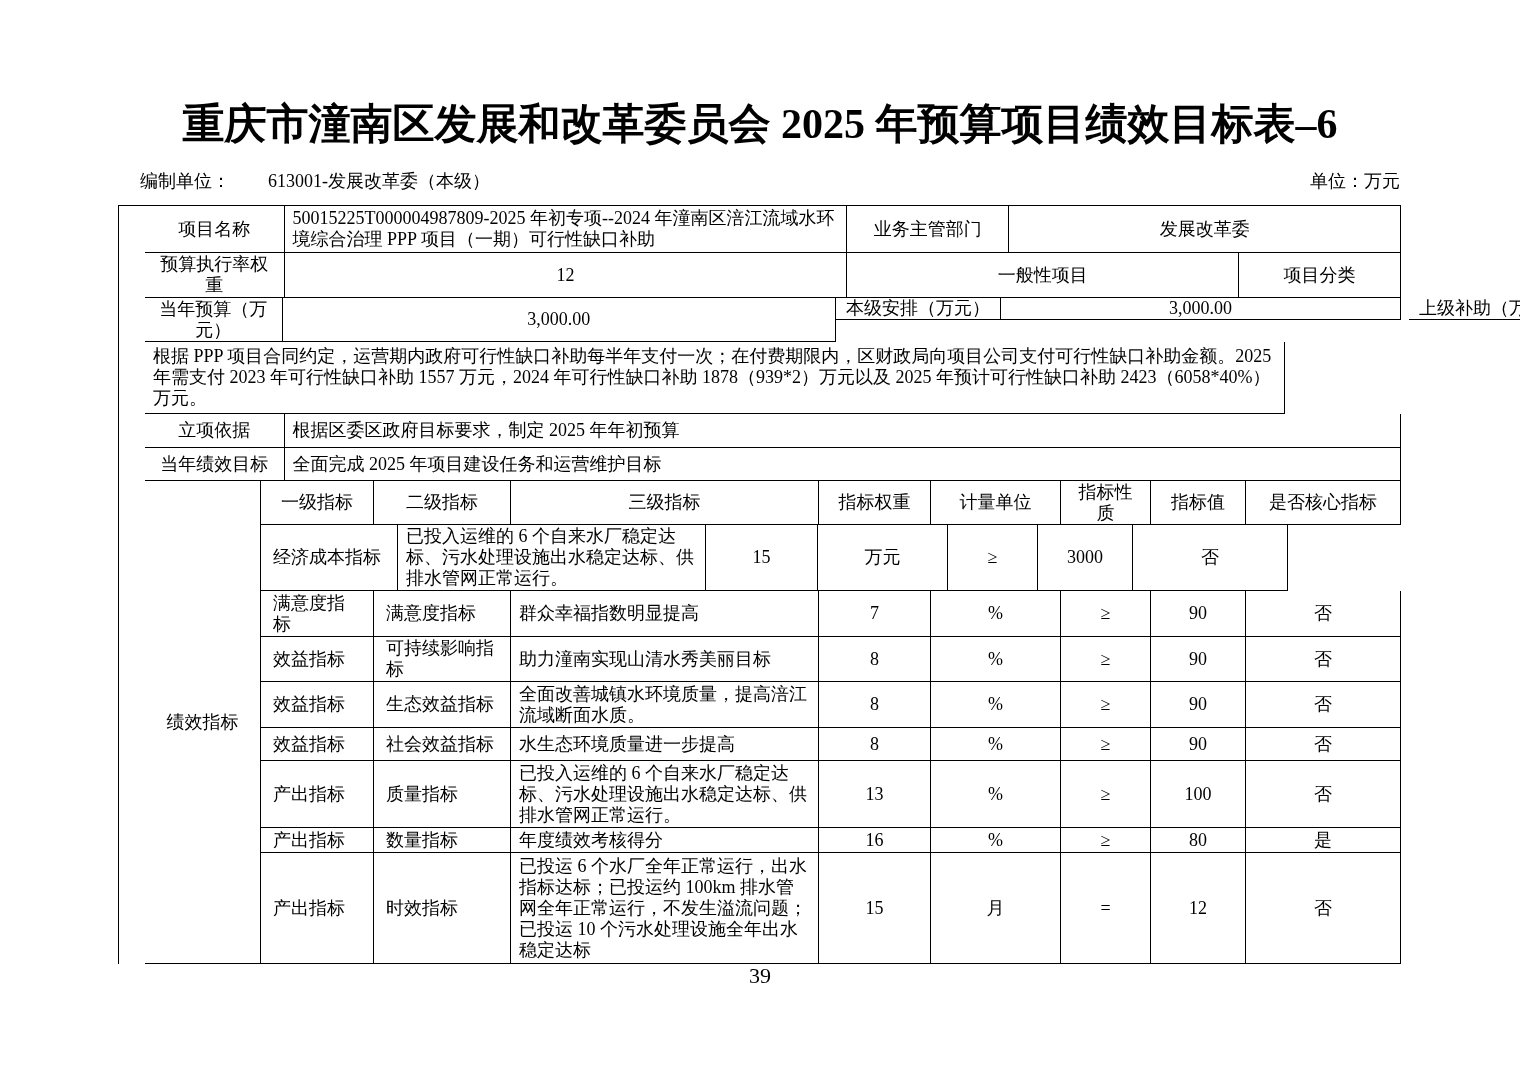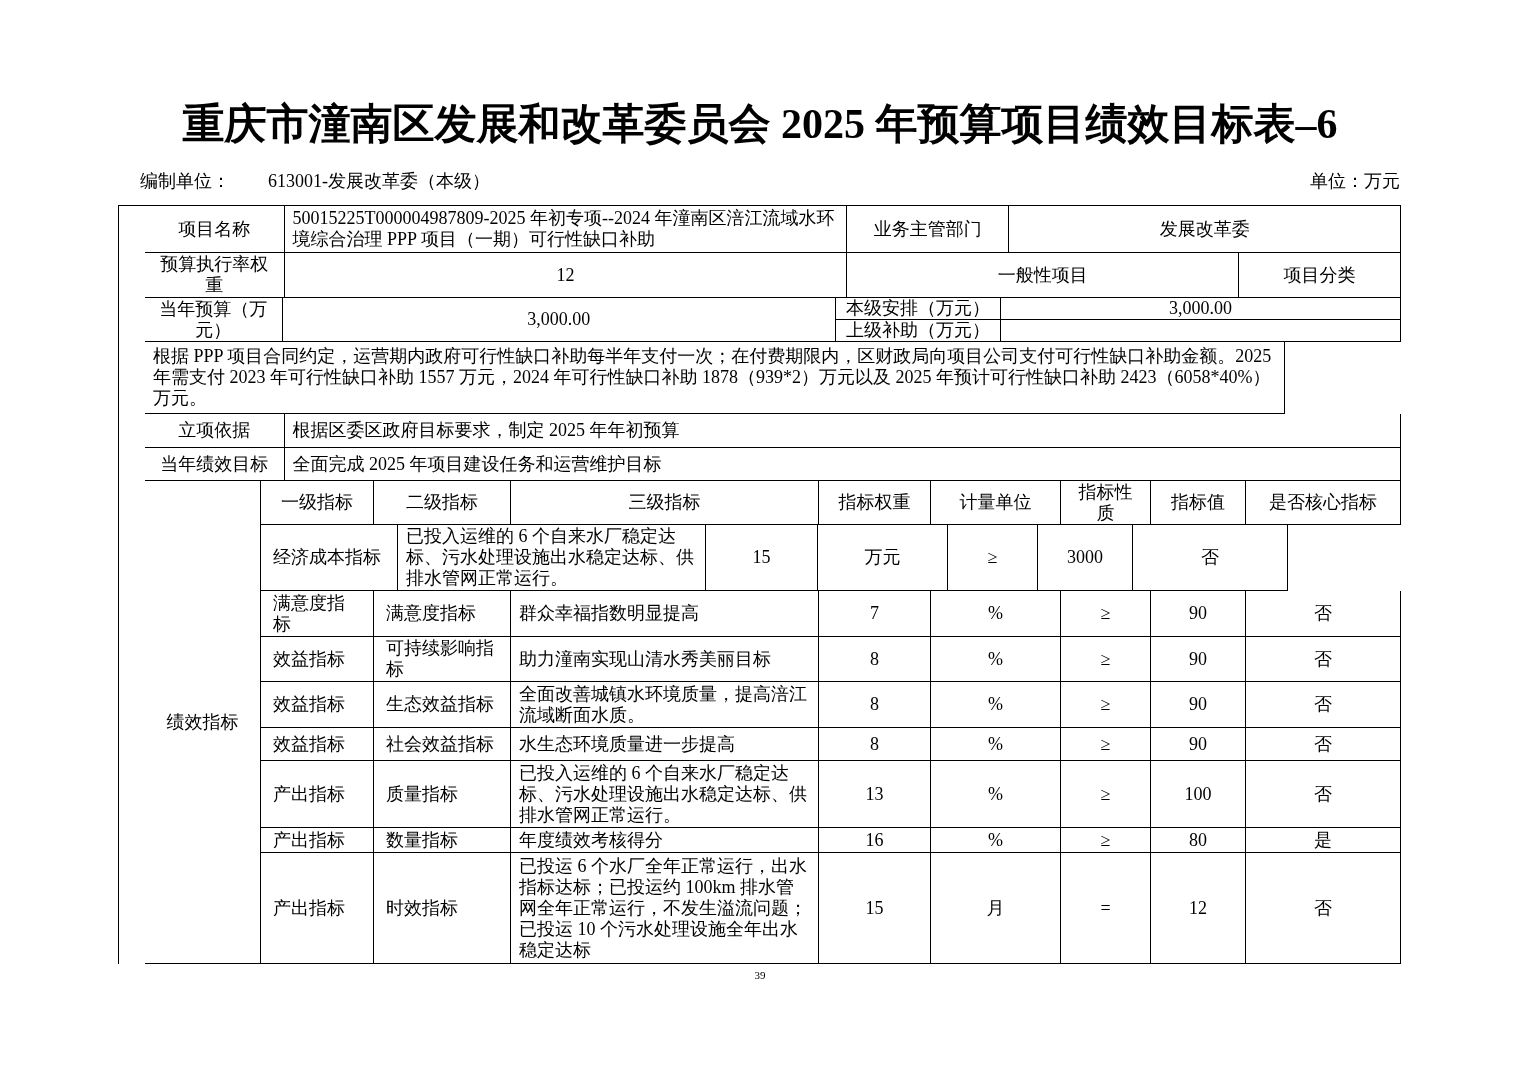--- a/index.html
+++ b/index.html
@@ -30,38 +30,38 @@
   .cell {
     border-right: 1px solid #000; border-bottom: 1px solid #000;
     display: flex; align-items: center; justify-content: center;
     text-align: center; padding: 0 8px; overflow: hidden;
   }
   .cell.left { justify-content: flex-start; text-align: left; }
   .cell.p12 { padding: 0 12px; }
   .cell.p13 { padding: 0 13px; }
   .cell.p10 { padding: 0 10px; }
 
-  .subcol { display: flex; flex-direction: column; }
+  .subcol { display: flex; flex-direction: row; gap: 8px; }
   .icol   { display: flex; flex-direction: column; }
 
   
   .oc1 { width: 142px; } .oc2 { width: 575px; } .oc3 { width: 165px; } .oc4 { width: 400px; }
   .osub { width: 565px; } .ospan { width: 1140px; }
   
   .ic1 { width: 113px; } .ic2 { width: 137px; } .ic3 { width: 308px; } .ic4 { width: 112px; }
   .ic5 { width: 130px; } .ic6 { width: 90px; }  .ic7 { width: 95px; }  .ic8 { width: 155px; }
 
   
   .h22 { height: 22px; } .h25 { height: 25px; } .h33 { height: 33px; } .h34 { height: 34px; }
   .h44 { height: 44px; } .h45 { height: 45px; } .h46 { height: 46px; } .h47 { height: 47px; }
   .h66 { height: 66px; } .h67 { height: 67px; } .h72 { height: 72px; } .h111 { height: 111px; }
 
   .page-number {
     position: absolute; top: 965px; left: 0; width: 100%;
-    text-align: center; font-size: 11px;
+    text-align: center; font-size: 22px;
   }
 </style>
 </head>
 <body>
 
 <div class="page">
 
   <div class="title">重庆市潼南区发展和改革委员会 2025 年预算项目绩效目标表–6</div>
 
   <div class="meta">

